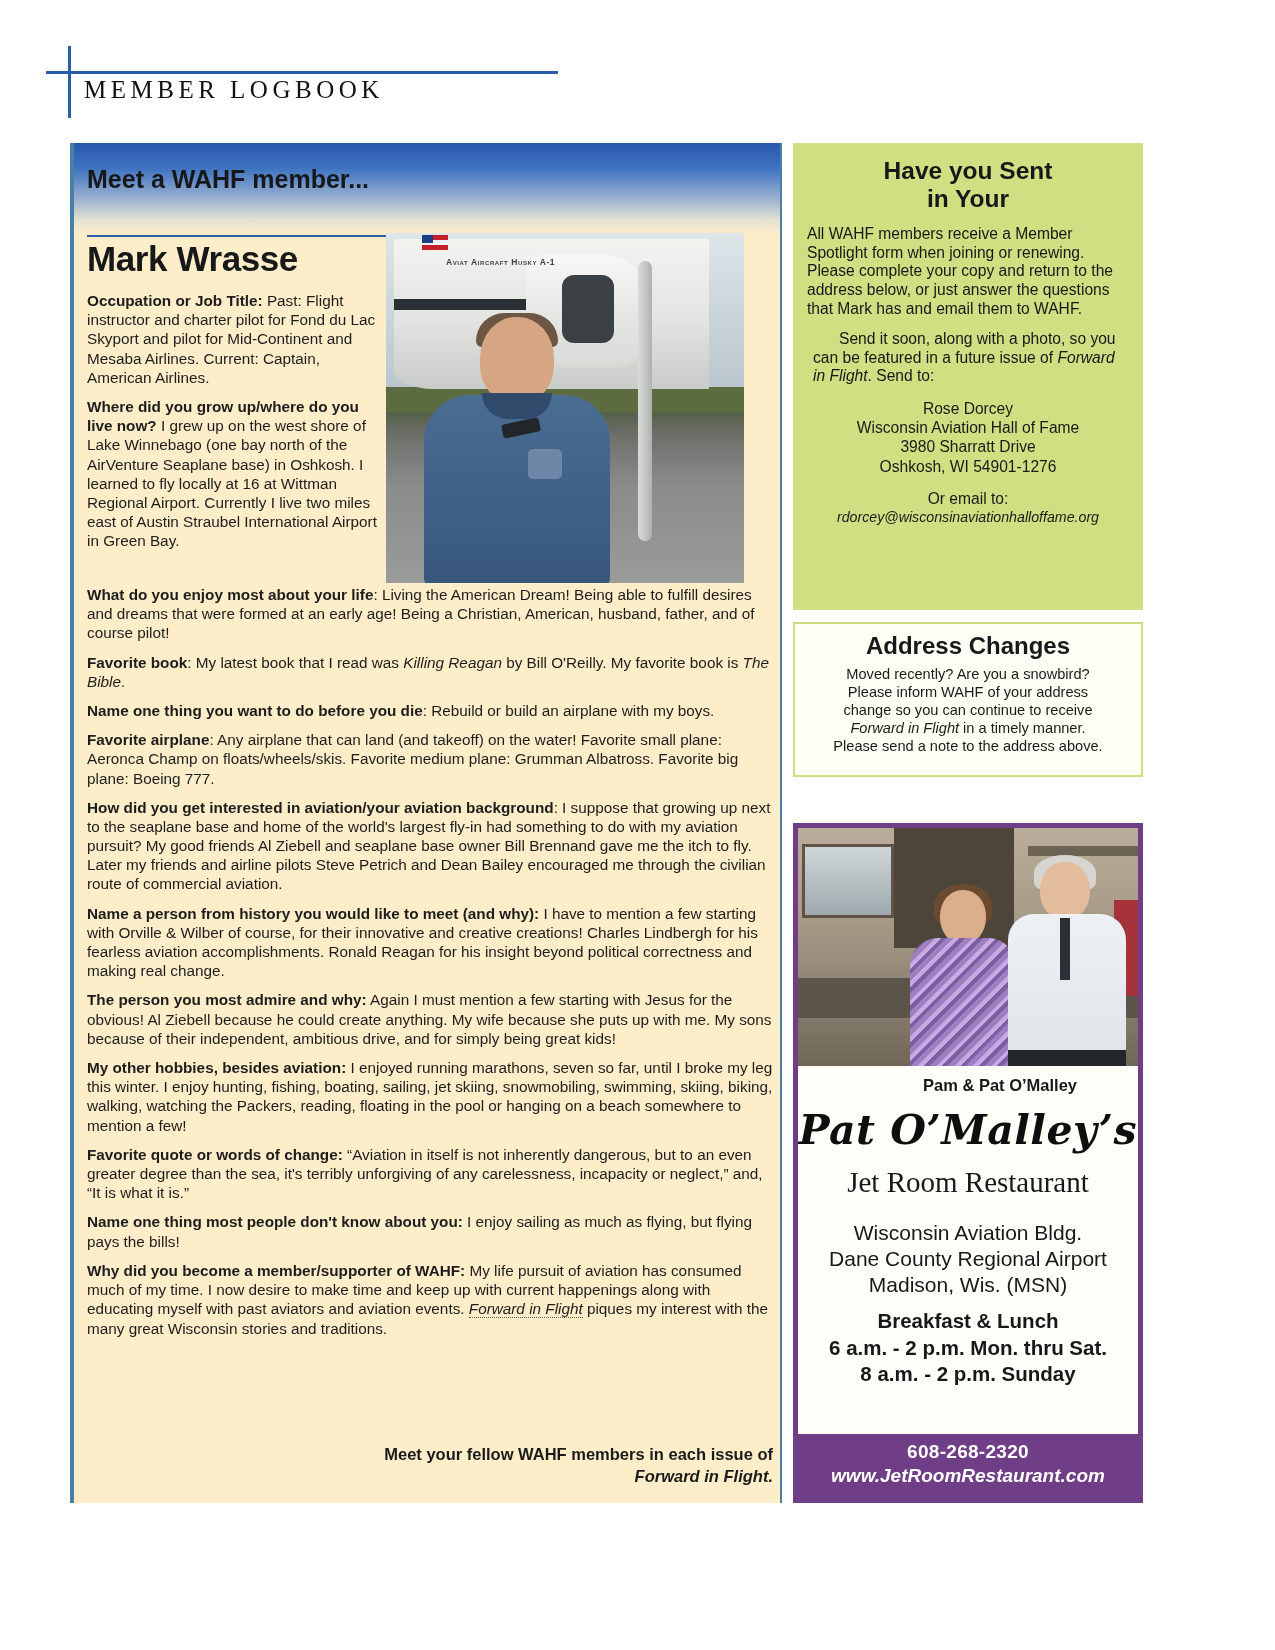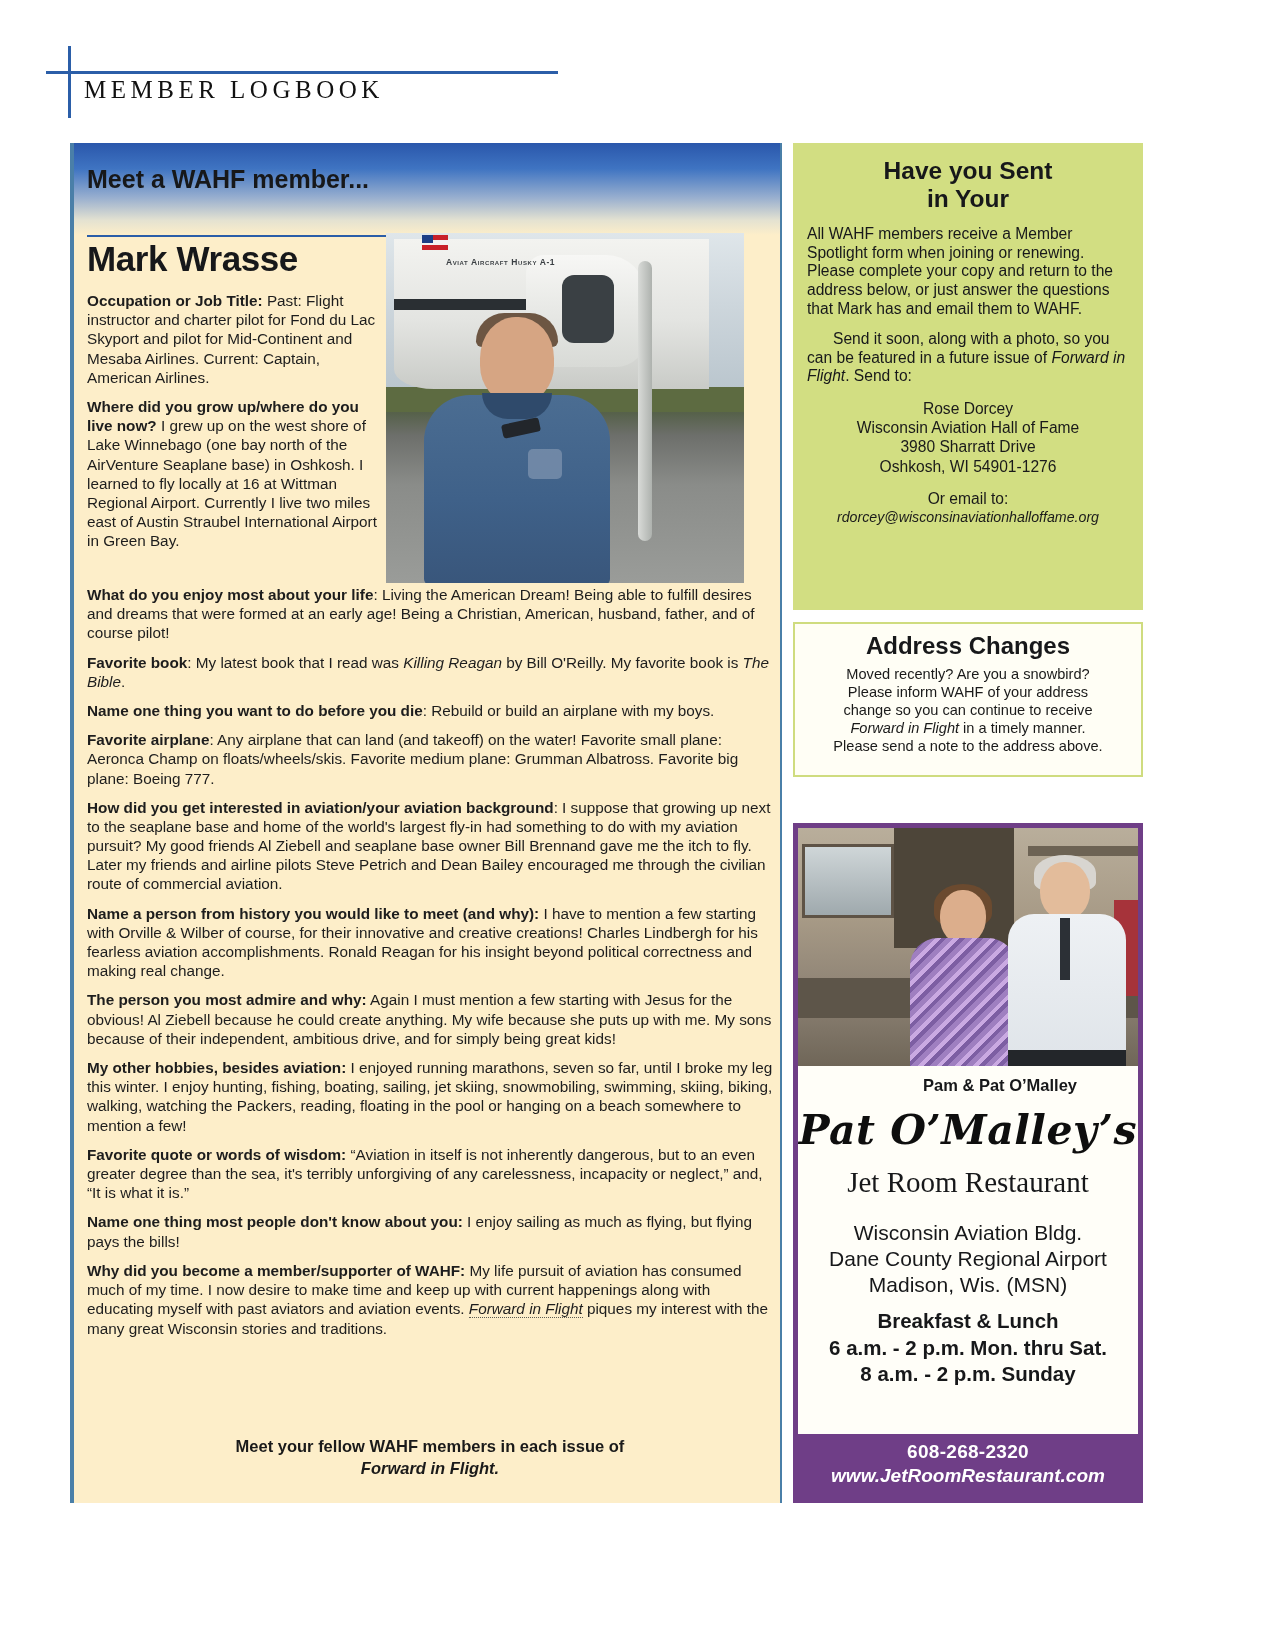--- a/index.html
+++ b/index.html
@@ -90,35 +90,35 @@
   .qa { margin:0 0 10px 0; font-size:15.3px; line-height:1.255; text-align:left; color:#1d1d1d; }
   .qa b { font-weight:bold; }
   .qa i { font-style:italic; }
   #col-narrow { position:absolute; left:13px; top:148px; width:292px; }
   #col-wide   { position:absolute; left:13px; top:442px; width:686px; }
   #col-wide .qa { font-size:15.3px; }
   .qa.big { font-size:16.8px; line-height:1.26; }
   .dotted-ul { border-bottom:1px dotted #5a5a52; }
 
   #feature-footer {
-    position:absolute; left:13px; bottom:24px; width:686px;
-    text-align:center; font-size:16.5px; font-weight:bold; line-height:1.3;
+    position:absolute; left:13px; bottom:16px; width:686px;
+    text-align:right; font-size:16.5px; font-weight:bold; line-height:1.3;
   }
   #feature-footer i { font-style:italic; }
 
   
   #spotlight-box {
     position:absolute; left:793px; top:143px; width:350px; height:467px;
     background:#d2de82; padding:14px 14px 12px 14px;
   }
   #spotlight-title { text-align:center; font-size:24.5px; font-weight:bold; line-height:1.16; color:#17181a; }
   #spotlight-title div { white-space:nowrap; }
   .sp-body { font-size:15.6px; line-height:1.205; margin-top:11px; color:#17181a; }
   .sp-body i { font-style:italic; }
-  .sp-indent { text-indent:26px; }
+  .sp-indent { text-indent:26px;margin-left:6px; }
   .sp-addr { text-align:center; font-size:15.6px; line-height:1.23; margin-top:13px; }
   .sp-email-label { text-align:center; font-size:15.6px; margin-top:14px; }
   .sp-email { text-align:center; font-size:14.2px; font-style:italic; margin-top:1px; }
 
   #address-box {
     position:absolute; left:793px; top:622px; width:350px; height:155px;
     background:#fffef5; border:2px solid #cfdc7f; padding:8px 9px;
   }
   #address-title { text-align:center; font-size:24px; font-weight:bold; color:#17181a; }
   #address-body { text-align:center; font-size:14.6px; line-height:1.23; margin-top:6px; }
@@ -214,21 +214,21 @@
     <p class="qa"><b>What do you enjoy most about your life</b><span>: Living the American Dream! Being able to fulfill desires and dreams that were formed at an early age! Being a Christian, American, husband, father, and of course pilot!</span></p>
 
     <p class="qa"><b>Favorite book</b><span>: My latest book that I read was </span><i>Killing Reagan</i><span> by Bill O'Reilly. My favorite book is </span><i>The Bible</i><span>.</span></p>
 
     <p class="qa"><b>Name one thing you want to do before you die</b><span>: Rebuild or build an airplane with my boys.</span></p>
     <p class="qa"><b>Favorite airplane</b><span>: Any airplane that can land (and takeoff) on the water! Favorite small plane: Aeronca Champ on floats/wheels/skis. Favorite medium plane: Grumman Albatross. Favorite big plane: Boeing 777.</span></p>
     <p class="qa"><b>How did you get interested in aviation/your aviation background</b><span>: I suppose that growing up next to the seaplane base and home of the world's largest fly-in had something to do with my aviation pursuit? My good friends Al Ziebell and seaplane base owner Bill Brennand gave me the itch to fly. Later my friends and airline pilots Steve Petrich and Dean Bailey encouraged me through the civilian route of commercial aviation.</span></p>
     <p class="qa"><b>Name a person from history you would like to meet (and why):</b><span> I have to mention a few starting with Orville &amp; Wilber of course, for their innovative and creative creations! Charles Lindbergh for his fearless aviation accomplishments. Ronald Reagan for his insight beyond political correctness and making real change.</span></p>
     <p class="qa"><b>The person you most admire and why:</b><span> Again I must mention a few starting with Jesus for the obvious! Al Ziebell because he could create anything. My wife because she puts up with me. My sons because of their independent, ambitious drive, and for simply being great kids!</span></p>
     <p class="qa"><b>My other hobbies, besides aviation:</b><span> I enjoyed running marathons, seven  so far, until I broke my leg this winter. I enjoy hunting, fishing, boating, sailing, jet skiing, snowmobiling, swimming, skiing, biking, walking, watching the Packers, reading, floating in the pool or hanging on a beach somewhere to mention a few!</span></p>
-    <p class="qa"><b>Favorite quote or words of wisdom:</b><span> “Aviation in itself is not inherently dangerous, but to an even greater degree than the sea, it's terribly unforgiving of any carelessness, incapacity or neglect,” and, “It is what it is.”</span></p>
+    <p class="qa"><b>Favorite quote or words of change:</b><span> “Aviation in itself is not inherently dangerous, but to an even greater degree than the sea, it's terribly unforgiving of any carelessness, incapacity or neglect,” and, “It is what it is.”</span></p>
 
     <p class="qa big"><b>Name one thing most people don't know about you:</b><span> I enjoy sailing as much as flying, but flying pays the bills!</span></p>
 
     <p class="qa big"><b>Why did you become a member/supporter of WAHF:</b><span> My life pursuit of aviation has consumed much of my time. I now desire to make time and keep up with current happenings along with educating myself with past aviators and aviation events. </span><i class="dotted-ul">Forward in Flight</i><span> piques my interest with the many great Wisconsin stories and traditions.</span></p>
   </div>
 
   <div id="feature-footer">
     <div>Meet your fellow WAHF members in each issue of</div>
     <i>Forward in Flight.</i>
   </div>

